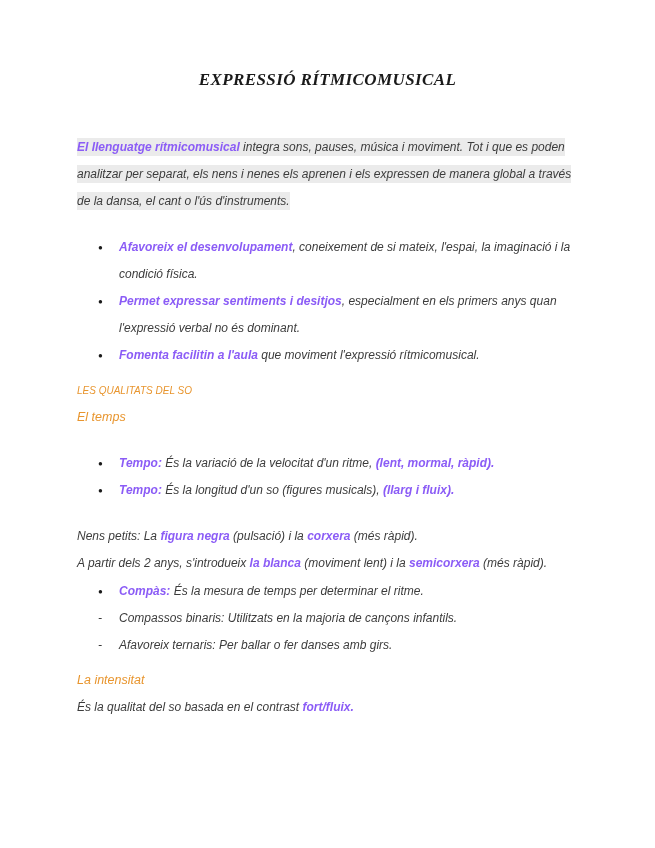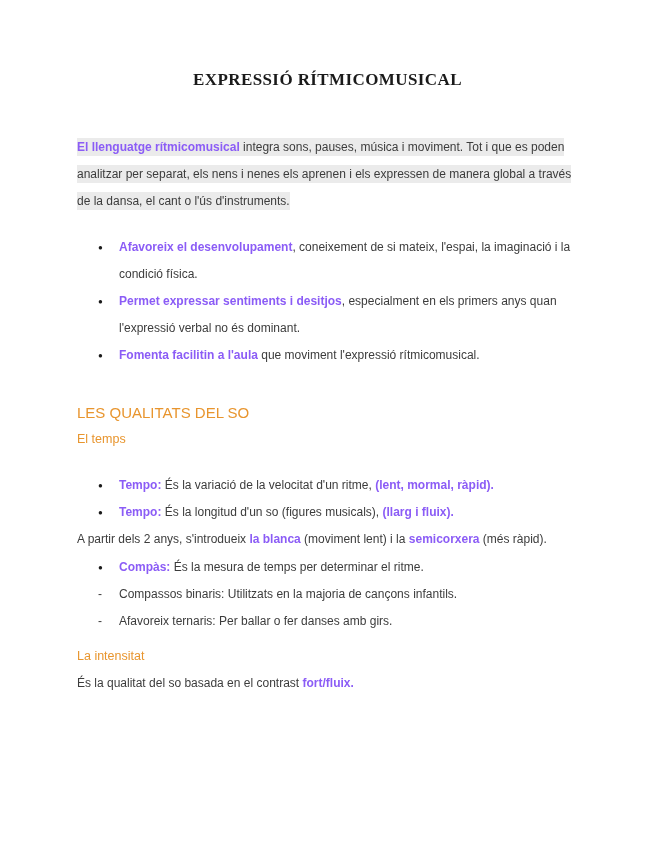--- a/index.html
+++ b/index.html
@@ -16,20 +16,21 @@
     height: 848px;
     font-family: "Liberation Sans", sans-serif;
     color: var(--text-color);
     overflow: hidden;
   }
   .page {
     width: 655px;
     height: 812px;
     background: #ffffff;
     padding: 70px 77px 20px 77px;
+    font-style: italic;
   }
   .doc-title {
     font-family: "Liberation Serif", serif;
     font-weight: bold;
     font-size: 17px;
     letter-spacing: 0.4px;
     color: #1a1a1a;
     text-align: center;
   }
   p, li {
@@ -64,22 +65,22 @@
   }
   li.dash::before {
     content: "-";
     position: absolute;
     left: 21px;
     top: 0;
     font-size: 12px;
     color: #3c3c3c;
   }
   .section-heading {
-    margin-top: 30px;
-    font-size: 15px;
+    margin-top: 8px;
+    font-size: 10px;
     line-height: 27px;
     color: var(--heading-orange);
     font-weight: normal;
   }
   .sub-heading {
     font-size: 12.5px;
     line-height: 27px;
     color: var(--heading-orange);
     font-weight: normal;
   }
@@ -109,20 +110,21 @@
 
   <h2 class="section-heading">LES QUALITATS DEL SO</h2>
 
   <h3 class="sub-heading">El temps</h3>
 
   <ul class="bullets tempo-list">
     <li class="disc"><b>Tempo:</b><span> És la variació de la velocitat d'un ritme, </span><b>(lent, mormal, ràpid).</b></li>
     <li class="disc"><b>Tempo:</b><span> És la longitud d'un so (figures musicals), </span><b>(llarg i fluix).</b></li>
   </ul>
 
+  <p class="plain-para nens-para"><span>Nens petits: La </span><b>figura negra</b><span> (pulsació) i la </span><b>corxera</b><span> (més ràpid).</span></p>
 
   <p class="plain-para"><span>A partir dels 2 anys, s'introdueix </span><b>la blanca</b><span> (moviment lent) i la </span><b>semicorxera</b><span> (més ràpid).</span></p>
 
   <ul class="bullets compas-list">
     <li class="disc"><b>Compàs:</b><span> És la mesura de temps per determinar el ritme.</span></li>
     <li class="dash"><span>Compassos binaris: Utilitzats en la majoria de cançons infantils.</span></li>
     <li class="dash"><span>Afavoreix ternaris: Per ballar o fer danses amb girs.</span></li>
   </ul>
 
   <h3 class="sub-heading section-heading intensitat-heading">La intensitat</h3>

